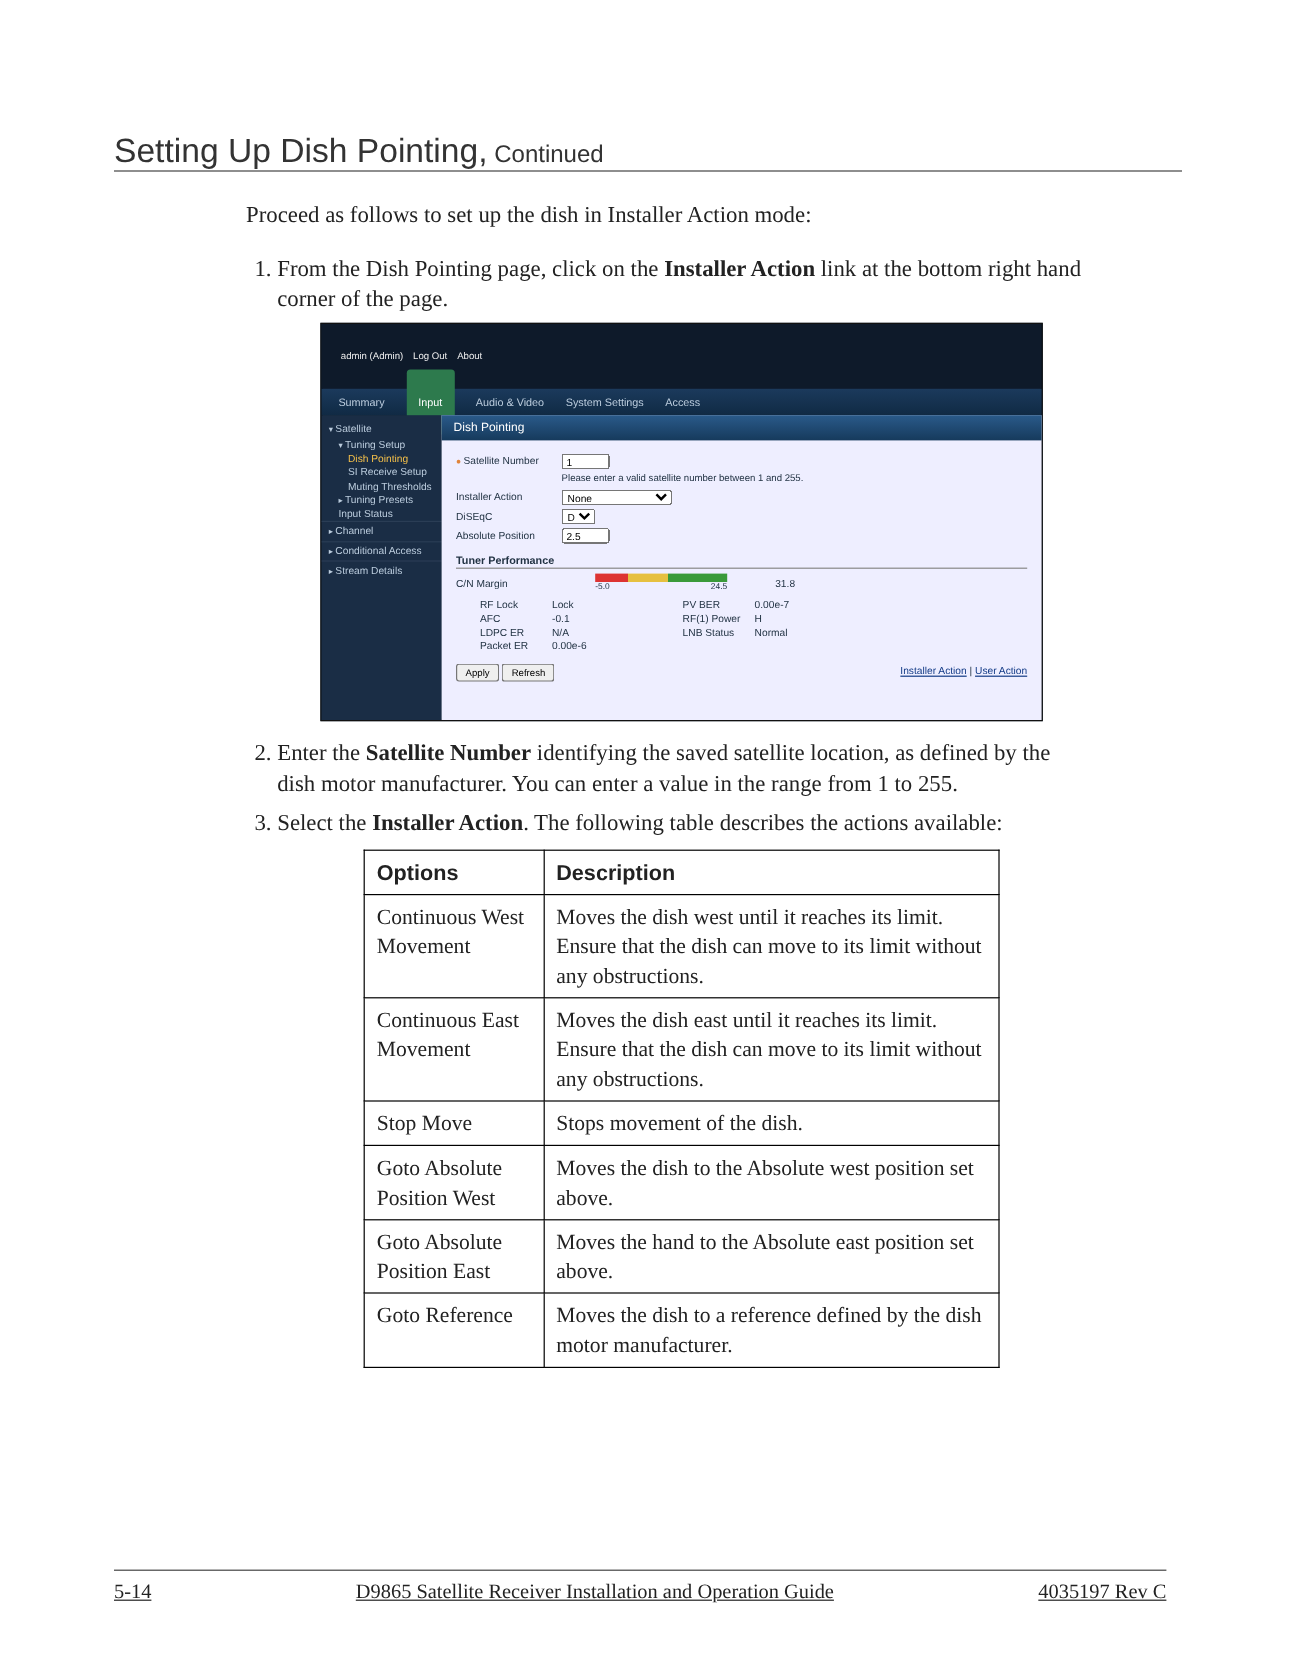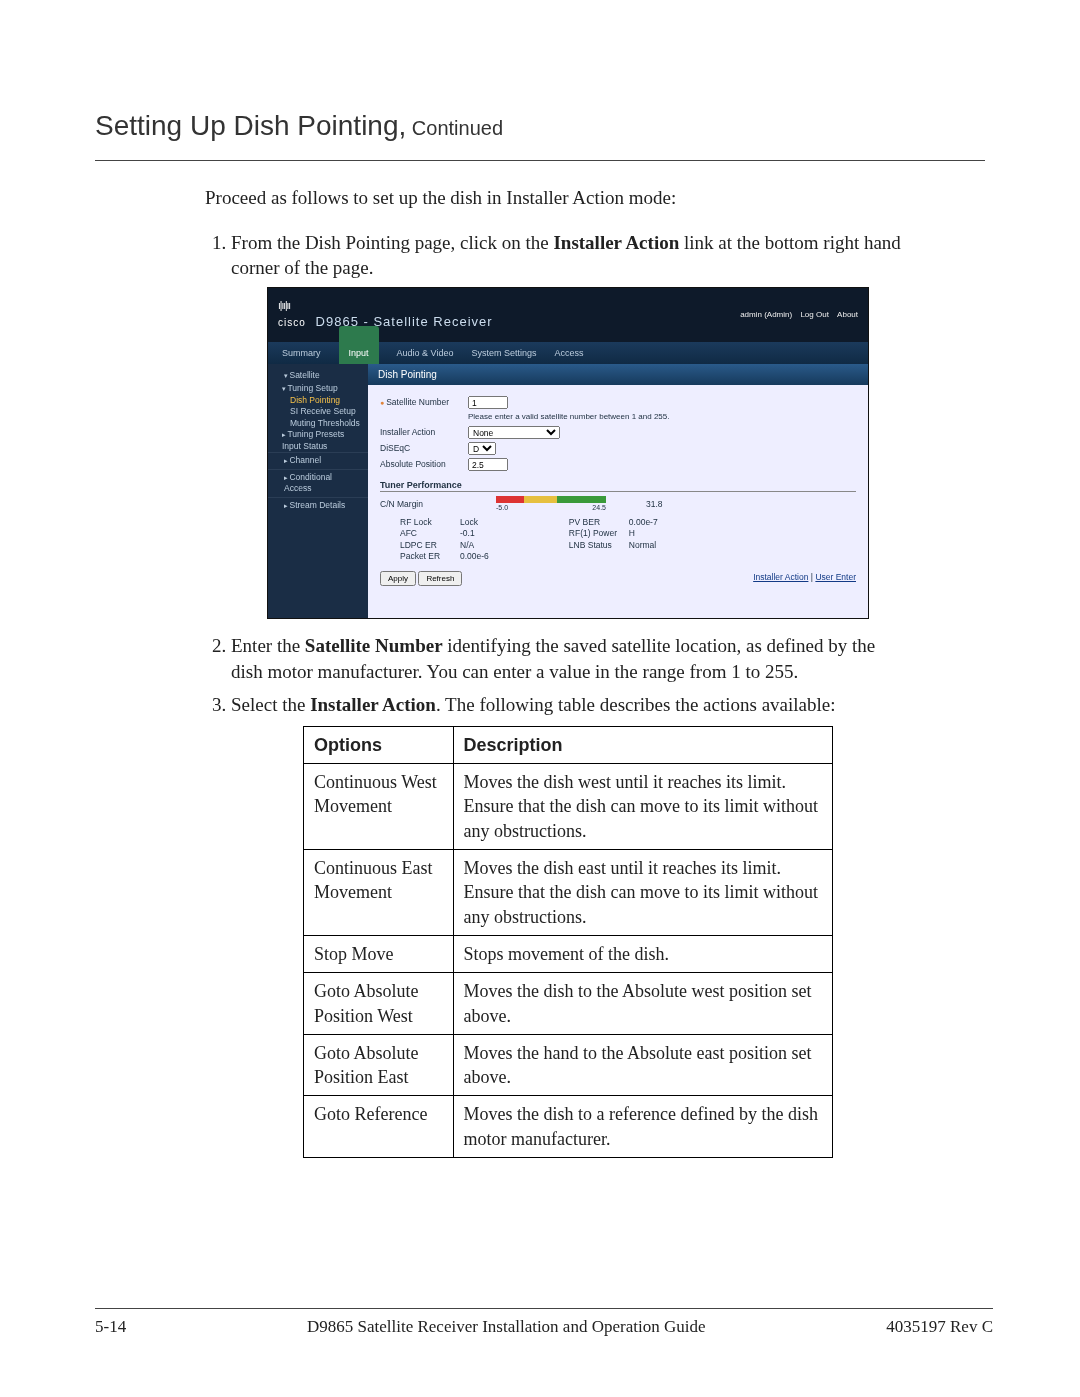--- a/index.html
+++ b/index.html
@@ -8,21 +8,21 @@
     background: #fff;
     color: #222;
   }
   .page {
     width: 1080px;
     height: 1397px;
     position: relative;
     padding: 110px 95px 0 95px;
     box-sizing: border-box;
   }
-  .title-line { font-size: 28px; font-family: Arial, Helvetica, sans-serif; color:#333; margin-bottom: 18px;}
+  .title-line { font-size: 28px; font-family: Arial, Helvetica, sans-serif; color:#333; }
   .title-line .continued { font-size: 20px; }
   hr.rule { border:none; border-top:1px solid #444; margin:0 0 24px 0;}
   .body-indent { margin-left:110px; width:700px; font-size:19px; line-height:1.35;}
   ol.steps { padding-left:26px; margin:12px 0; }
   ol.steps > li { margin-bottom:8px; }
 
   
   .shot {
     width:600px; height:330px; margin: 6px auto 14px auto;
     border:1px solid #111; box-shadow:0 0 0 1px #000 inset;
@@ -34,21 +34,21 @@
   .shot .logo { font-size:10px; letter-spacing:1px; color:#fff;}
   .shot .logo .bars { letter-spacing:-1px;}
   .shot .prodname { font-size:13px; color:#cde; margin-left:6px;}
   .shot .hdr-right { font-size:8px; color:#eee;}
   .shot .hdr-right span{ margin-left:6px;}
   .shot .tabs { height:22px; background:linear-gradient(#1b3a5c,#102a44); display:flex; align-items:center; padding:0 14px; gap:18px; font-size:9px;}
   .shot .tabs .tab { color:#bcd; }
   .shot .tabs .tab.active { background:#2d7a4d; color:#fff; padding:21px 10px; border-radius:3px 3px 0 0;}
   .shot .main { flex:1; display:flex;}
   .shot .side { width:100px; background:#1a2d45; font-size:8.5px; color:#bcd; padding:4px 0;}
-  .shot .side .grp { padding:2px 16px; border-top:1px solid #2a3d55;}
+  .shot .side .grp { padding:2px 6px; border-top:1px solid #2a3d55;}
   .shot .side .grp.first{border-top:none;}
   .shot .side .arrow::before{content:"▸ "; font-size:7px;}
   .shot .side .open::before{content:"▾ "; font-size:7px;}
   .shot .side .lvl1{padding-left:14px;}
   .shot .side .lvl2{padding-left:22px;}
   .shot .side .sel{ color:#f5c04a;}
   .shot .content { flex:1; background:#eef; color:#123; padding:0;}
   .shot .content .ch { background:linear-gradient(#2a5a8a,#163a5c); color:#fff; font-size:10px; padding:4px 10px;}
   .shot .cbody { padding:8px 12px; font-size:8.5px; color:#234;}
   .shot .formrow { display:flex; align-items:center; gap:6px; margin:3px 0;}
@@ -69,21 +69,21 @@
   .shot .kv{display:flex;padding-left:20px;}
   .shot .kv .k{width:60px;}
   .shot .btns{margin-top:8px; display:flex; justify-content:space-between; align-items:center;}
   .shot .btns button{font-size:8px; height:15px;}
 
   
   table.options { border-collapse:collapse; margin:8px auto 0 auto; width:530px; font-size:18px;}
   table.options th, table.options td { border:1px solid #000; padding:6px 10px; text-align:left; vertical-align:top;}
   table.options th { font-family:Liberation Sans, sans-serif; font-weight:bold;}
 
-  .footer { position:absolute; bottom:60px; left:95px; right:87px; }
+  .footer { position:absolute; bottom:60px; left:95px; right:108px;text-decoration:underline; }
   .footer hr { border:none; border-top:1px solid #444; margin-bottom:8px;}
   .footer .row{ display:flex; justify-content:space-between; font-size:17px;}
   
   .link { color:#123a86; text-decoration:underline; font-size:8.5px;}
 </style>
 </head>
 <body>
 
 <div class="page">
   <div class="title-line">
@@ -94,24 +94,20 @@
   <div class="body-indent">
     <p>Proceed as follows to set up the dish in Installer Action mode:</p>
 
     <ol class="steps">
       <li>
         <span>From the Dish Pointing page, click on the </span><strong>Installer Action</strong><span> link at the bottom right hand corner of the page.</span>
 
         
         <div class="shot">
           <div class="hdr">
-            <div class="logo">
-              <span class="bars">ı|ıı|ıı</span><br><span>cisco</span>
-              <span class="prodname">D9865 - Satellite Receiver</span>
-            </div>
             <div class="hdr-right">
               <span>admin (Admin)</span>
               <span>Log Out</span>
               <span>About</span>
             </div>
           </div>
           <div class="tabs">
             <span class="tab">Summary</span>
             <span class="tab active">Input</span>
             <span class="tab">Audio &amp; Video</span>
@@ -204,21 +200,21 @@
                 </div>
 
                 <div class="btns">
                   <div>
                     <button>Apply</button>
                     <button>Refresh</button>
                   </div>
                   <div>
                     <span class="link">Installer Action</span>
                     <span style="font-size:8.5px"> | </span>
-                    <span class="link">User Enter</span>
+                    <span class="link">User Action</span>
                   </div>
                 </div>
               </div>
             </div>
           </div>
         </div>
       </li>
 
       <li>
         <span>Enter the </span><strong>Satellite Number</strong><span> identifying the saved satellite location, as defined by the dish motor manufacturer. You can enter a value in the range from 1 to 255.</span>

